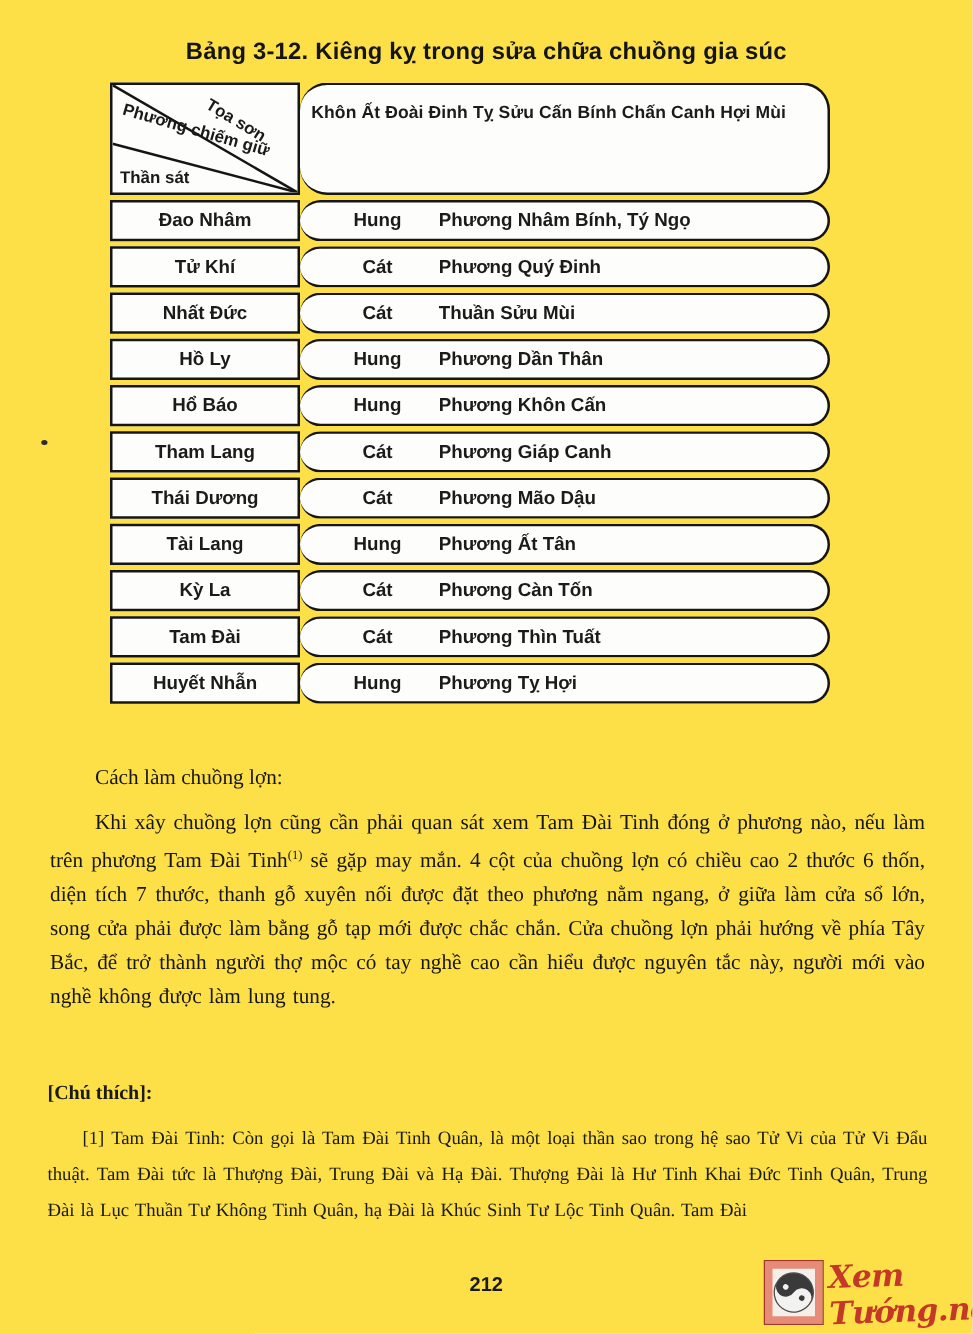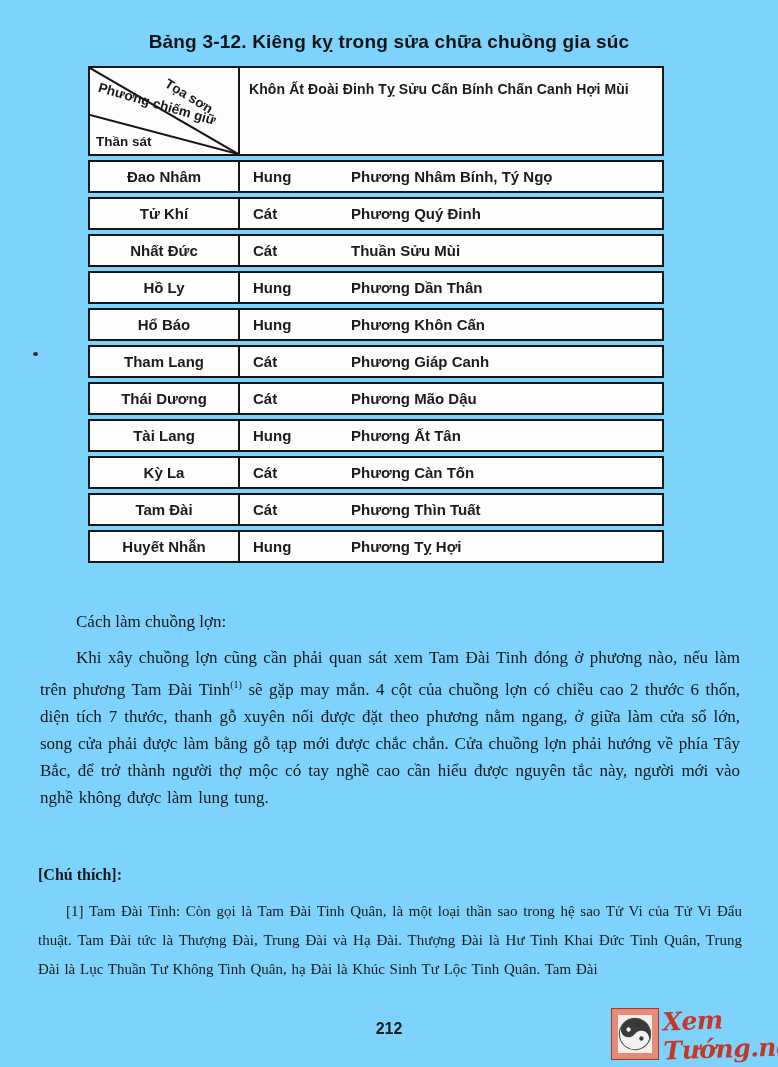--- a/index.html
+++ b/index.html
@@ -1,48 +1,48 @@
 <!DOCTYPE html>
 <html><head>
 <meta charset="utf-8">
 <style>
   * { margin:0; padding:0; box-sizing:content-box; }
   html,body { background:#e8e8e8; }
   .page {
     position:relative; width:778px; height:1067px; margin:0 auto;
-    background:#7dd3fc; color:#1b1b1b; overflow:hidden;
+    background:#fde047; color:#1b1b1b; overflow:hidden;
     font-family:"Liberation Sans", sans-serif;
   }
   
   .doc-title {
     position:absolute; top:31px; left:0; right:0; text-align:center;
     font-size:19px; font-weight:700; letter-spacing:0.2px; color:#141414;
   }
   
   .table-wrap { position:absolute; top:62px; left:88px; }
   table.bang { border-collapse:separate; border-spacing:0 4px; table-layout:fixed; }
   col.c-name { width:152px; }
   col.c-rest { width:424px; }
   td { border:2px solid #151515; background:#fdfdfb; }
-  td.no-left { border-left:none; }
+  td.no-left { border-left:none;border-radius:22px; }
   
   td.corner { position:relative; height:86px; padding:0; overflow:hidden; }
   .corner svg.diag { position:absolute; left:0; top:0; }
   .corner .lbl { position:absolute; font-size:13.5px; font-weight:600; color:#1a1a1a; white-space:nowrap; }
   .lbl-toason   { left:80px; top:8px;  transform:rotate(31deg);  transform-origin:0 0; }
   .lbl-phuong   { left:11px; top:11px; transform:rotate(16deg);  transform-origin:0 0;
                   white-space:normal; width:78px; line-height:17px; }
   .lbl-thansat  { left:6px;  bottom:5px; }
   td.dirs { vertical-align:top; padding:13px 0 0 9px; font-size:14px; font-weight:600;
             white-space:nowrap; letter-spacing:0.1px; }
   
   td.cell-name { height:29px; text-align:center; font-size:15px; font-weight:600;
                  line-height:29px; }
   td.cell-rest { height:29px; font-size:15px; font-weight:600; line-height:29px; }
-  .nature { display:inline-block; width:98px; padding-left:13px; }
+  .nature { display:inline-block; width:98px; padding-left:13px;text-align:center; }
   
   .content { position:absolute; top:612px; left:40px; width:700px;
              font-family:"Liberation Serif", serif; color:#161616; }
   .subheading { text-indent:36px; font-size:17px; margin-bottom:12px; }
   .paragraph  { font-size:17px; line-height:27px; text-align:justify;
                 text-indent:36px; word-spacing:1.5px; }
   .paragraph sup { font-size:10px; }
   
   .footnotes { position:absolute; top:866px; left:38px; width:704px;
                font-family:"Liberation Serif", serif; color:#1a1a1a; }

